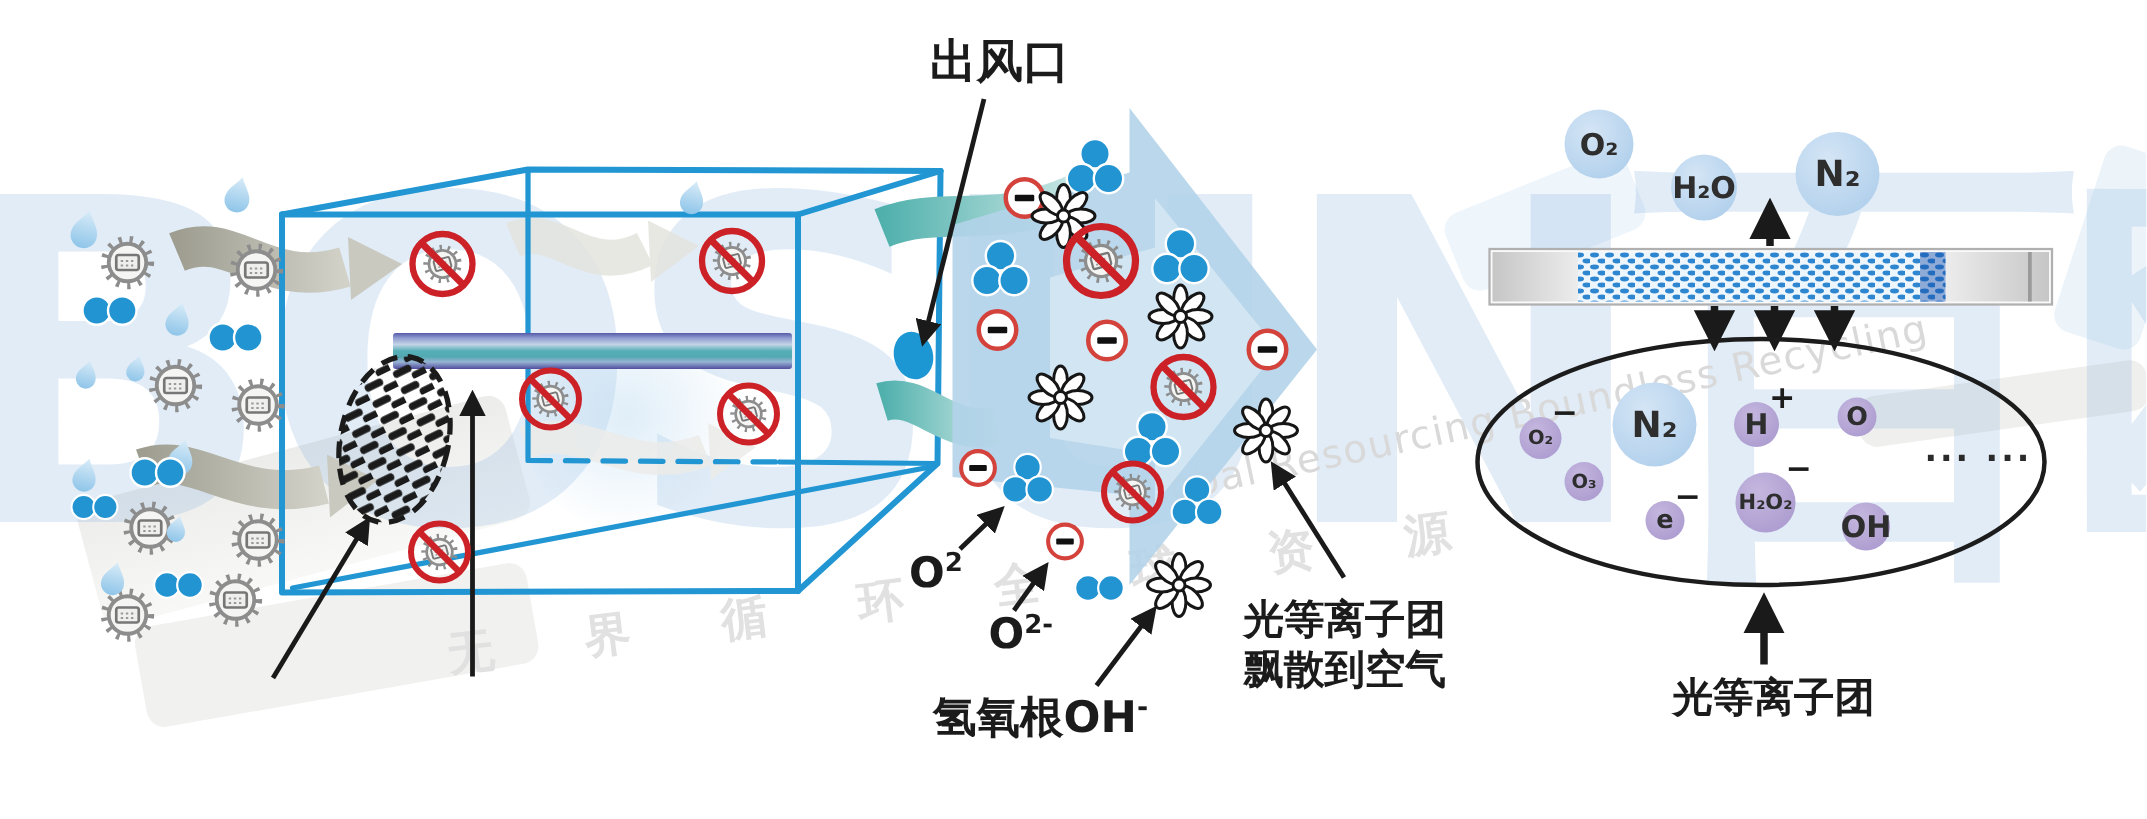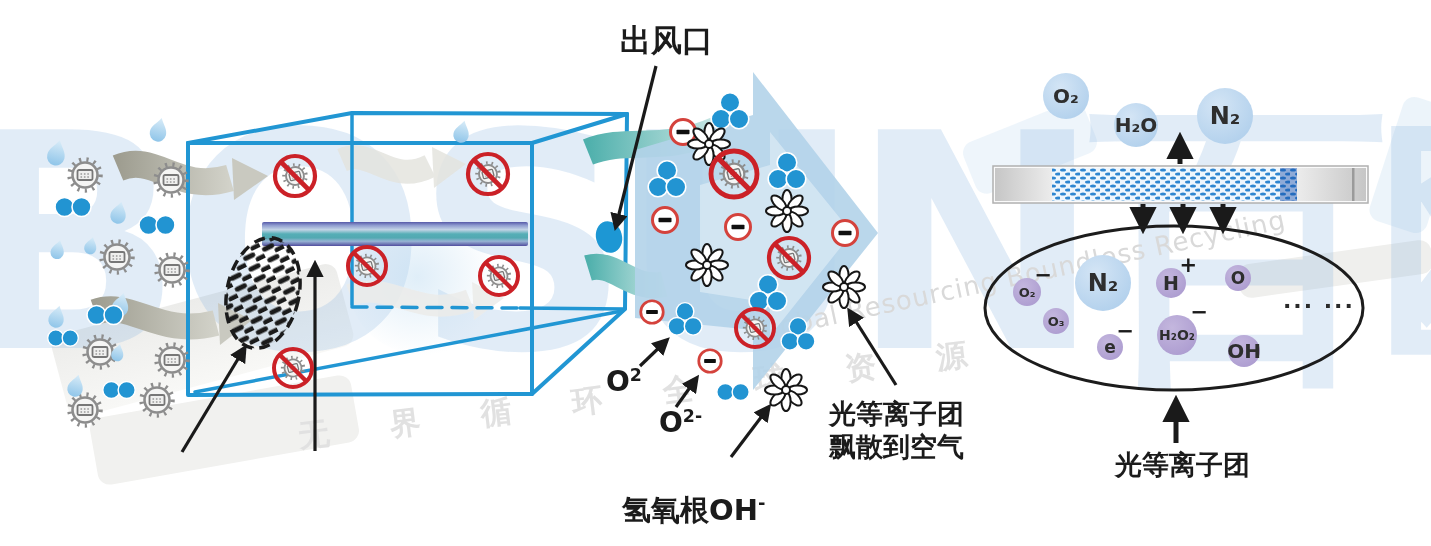--- a/index.html
+++ b/index.html
@@ -257,21 +257,21 @@
   </svg>
 
   <div class="lbl" style="left:620px;top:20px;font-size:31px;">出风口</div>
 
   <div class="lbl" style="left:606px;top:365px;font-size:28px;">
     <span>O</span><span class="sup">2</span>
   </div>
   <div class="lbl" style="left:659px;top:406px;font-size:28px;">
     <span>O</span><span class="sup">2-</span>
   </div>
-  <div class="lbl" style="left:622px;top:459px;font-size:29px;margin-top:32px;">
+  <div class="lbl" style="left:622px;top:459px;font-size:29px;">
     <span>氢氧根OH</span><span class="sup">-</span>
   </div>
 
   <div class="note" style="left:829px;top:397px;">
     <div>光等离子团</div>
     <div>飘散到空气</div>
   </div>
 
   <div class="lbl" style="left:1115px;top:447px;font-size:27px;">光等离子团</div>
 

